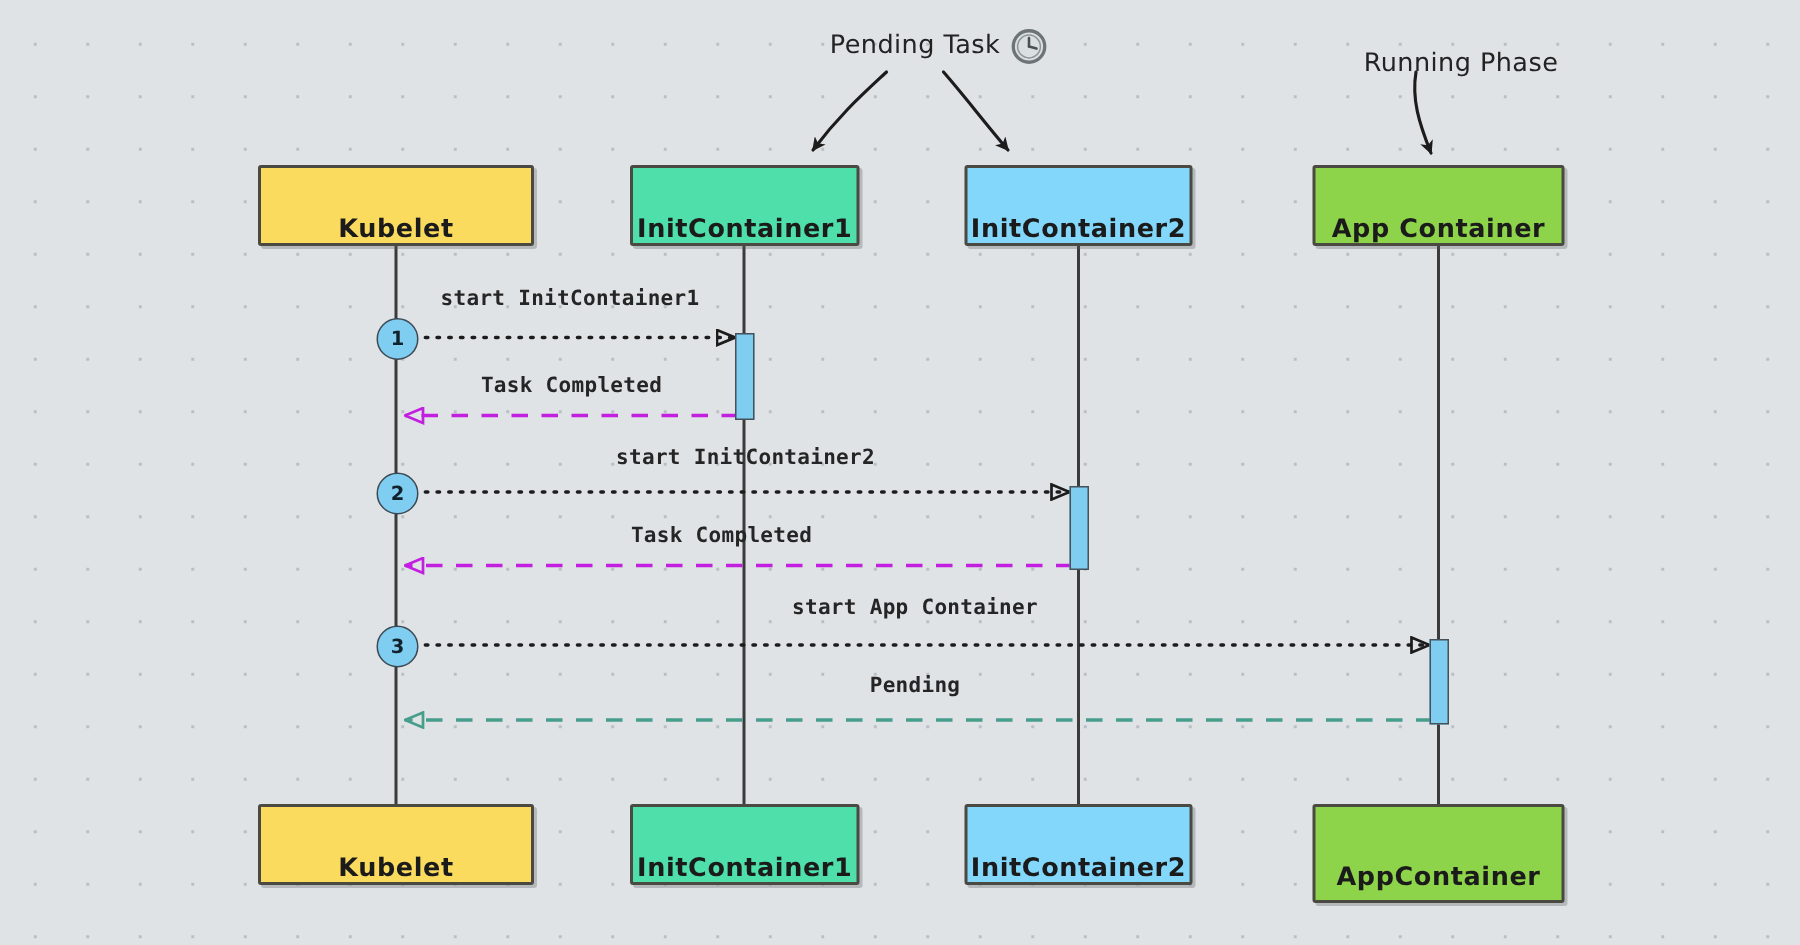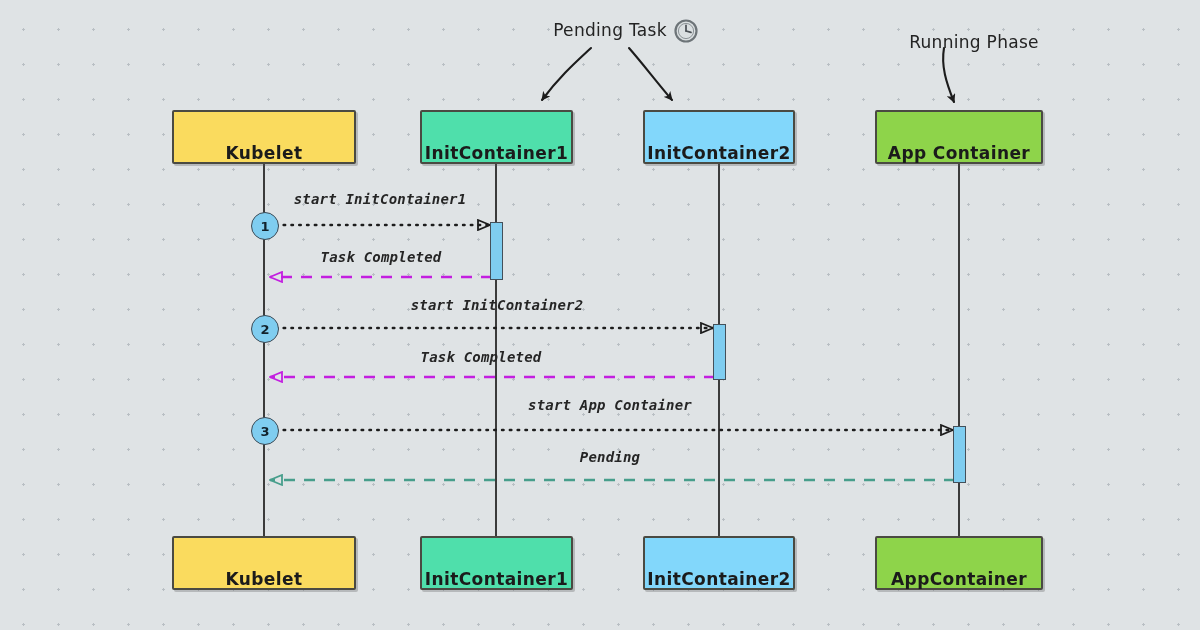--- a/index.html
+++ b/index.html
@@ -57,21 +57,20 @@
   }
   .msg-label {
     position: absolute;
     font-family: "DejaVu Sans Mono", monospace;
     font-size: 14px;
     font-weight: bold;
     color: #252525;
     white-space: nowrap;
     transform: translateX(-50%);
     letter-spacing: 0.2px;
-    font-style: italic;
   }
   .seq-num {
     position: absolute;
     width: 26px;
     height: 26px;
     border-radius: 50%;
     border: 1.6px solid #3d4a55;
     background: #7fcdf0;
     display: flex;
     align-items: center;
@@ -160,21 +159,21 @@
       </div>
       <div class="participant-box" style="left: 643px; width: 152px; top: 110px; height: 54px; background: rgb(130, 215, 251); border-color: rgb(74, 74, 66);">
         <span class="participant-label">InitContainer2</span>
       </div>
       <div class="participant-box" style="left: 643px; width: 152px; top: 536px; height: 54px; background: rgb(130, 215, 251); border-color: rgb(74, 74, 66);">
         <span class="participant-label">InitContainer2</span>
       </div>
       <div class="participant-box" style="left: 875px; width: 168px; top: 110px; height: 54px; background: rgb(142, 212, 74); border-color: rgb(74, 74, 66);">
         <span class="participant-label">App Container</span>
       </div>
-      <div class="participant-box" style="left: 875px; width: 168px; top: 536px; height: 54px; background: rgb(142, 212, 74); border-color: rgb(74, 74, 66);">
+      <div class="participant-box" style="left: 875px; width: 168px; top: 536px; height: 66px; background: rgb(142, 212, 74); border-color: rgb(74, 74, 66);">
         <span class="participant-label">AppContainer</span>
       </div>
     </div>
   <div id="activations-layer">
       <div class="activation" style="left: 490px; top: 222px; width: 13px; height: 58px;"></div>
       <div class="activation" style="left: 713px; top: 324px; width: 13px; height: 56px;"></div>
       <div class="activation" style="left: 953px; top: 426px; width: 13px; height: 57px;"></div>
     </div>
   <div id="labels-layer">
       <div class="msg-label" style="left: 380px; top: 191px;">start InitContainer1</div>

